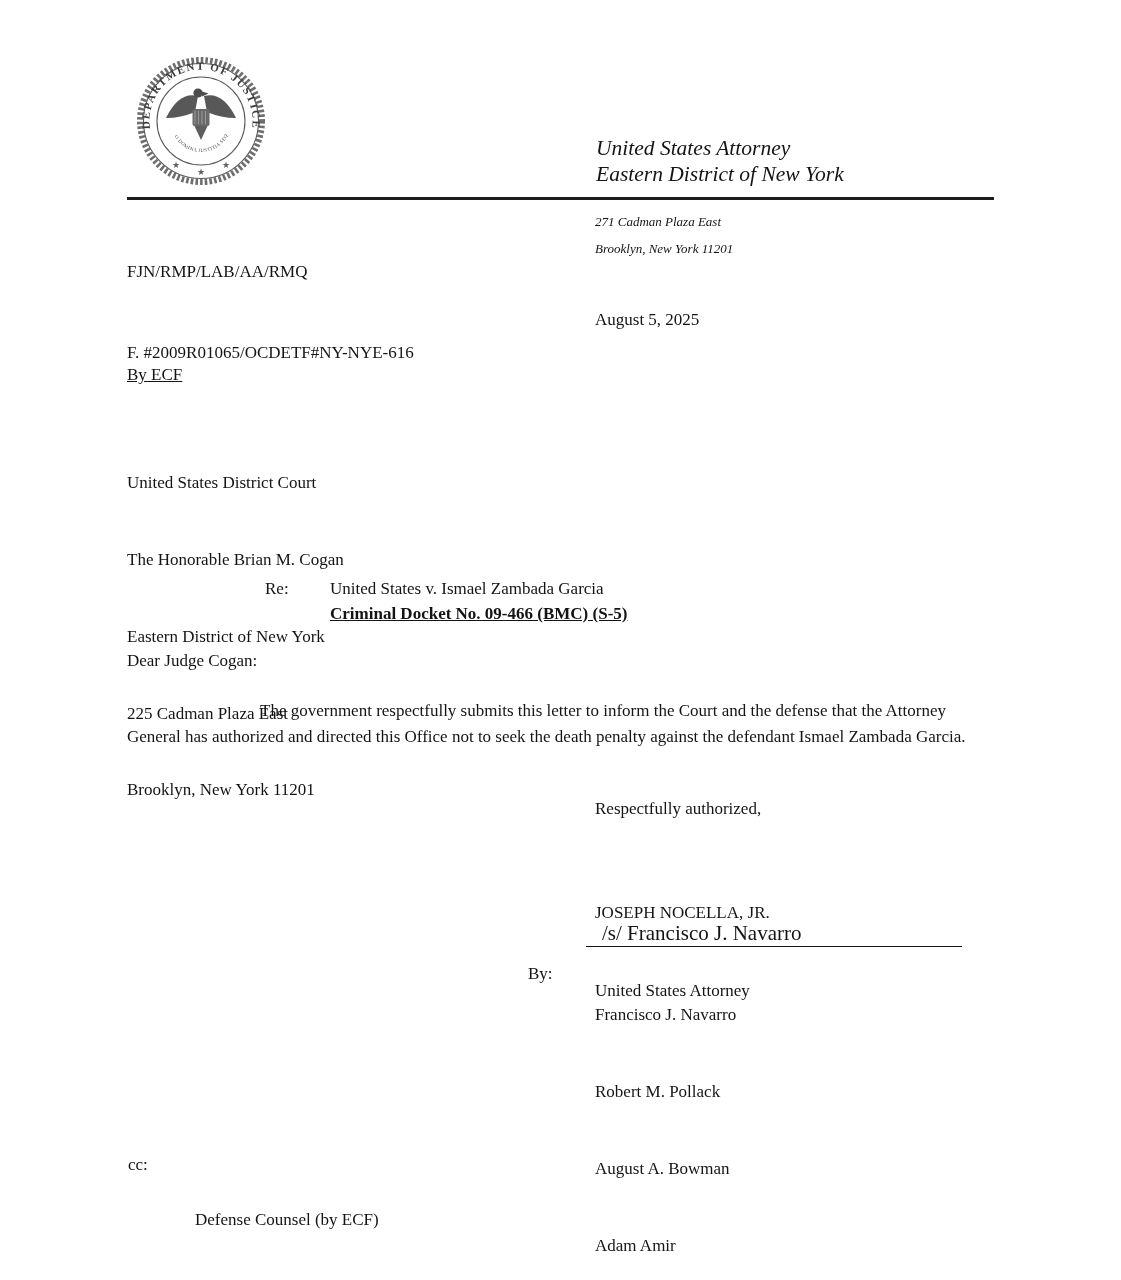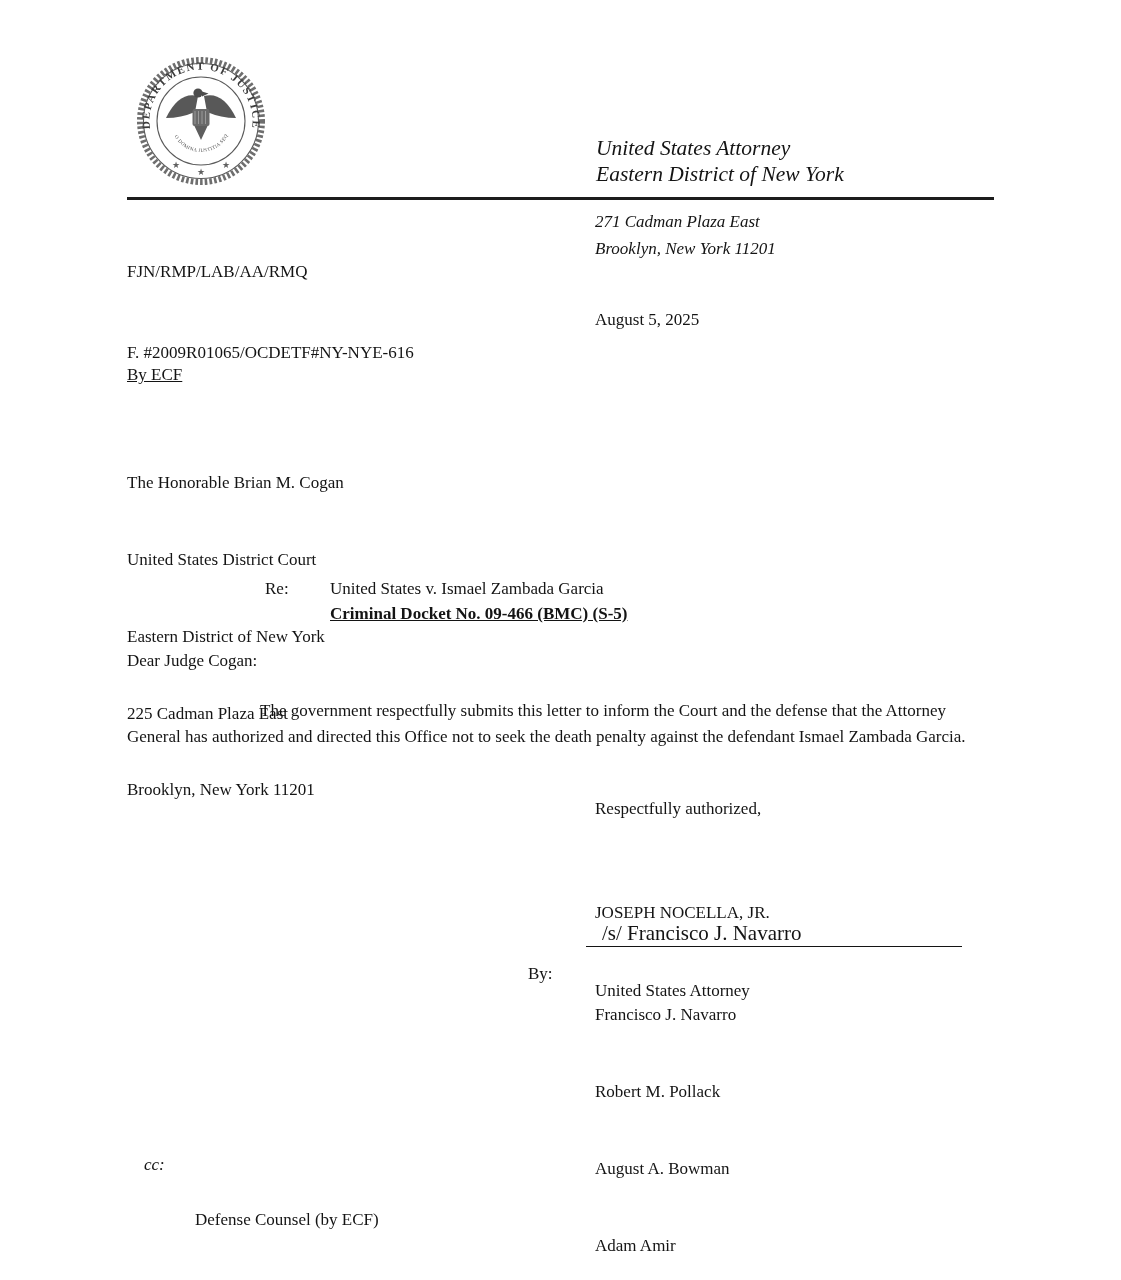--- a/index.html
+++ b/index.html
@@ -13,36 +13,36 @@
     color: #141414;
     overflow: hidden;
   }
   .abs { position: absolute; }
   .t { font-size: 17px; line-height: 25.6px; white-space: pre; }
   .seal-box { left: 135px; top: 55px; width: 132px; height: 132px; }
   .doj-title { left: 595px; top: 58px; font-size: 22.5px; font-weight: bold; }
   .office-block { left: 596px; top: 135px; font-style: italic; font-size: 21.5px; line-height: 26px; }
   .header-rule { left: 127px; top: 197px; width: 867px; height: 3px; background: #1c1c1c; }
   .ref-block { left: 127px; top: 204px; line-height: 27px; }
-  .hdr-addr { left: 595px; top: 209px; font-style: italic; font-size: 17px; line-height: 26.5px; }
+  .hdr-addr { left: 595px; top: 209px; font-style: italic; font-size: 13px; line-height: 26.5px; }
   .date-line { left: 595px; top: 307px; }
   .delivery { left: 127px; top: 362px; text-decoration: underline; }
   .recipient { left: 127px; top: 419px; }
   .re-label { left: 265px; top: 576px; }
   .re-case { left: 330px; top: 576px; }
   .re-docket { left: 330px; top: 601px; text-decoration: underline; font-weight: bold; }
   .salutation { left: 127px; top: 648px; }
   .body-par { left: 127px; top: 698px; width: 845px; white-space: normal; text-indent: 133px; line-height: 25.7px; }
   .valediction { left: 595px; top: 796px; }
   .signer { left: 595px; top: 848px; line-height: 26px; }
   .by-label { left: 528px; top: 961px; }
   .sig-line { left: 586px; top: 921px; width: 376px; height: 26px; border-bottom: 1.6px solid #141414; }
   .sig-text { padding-left: 16px; font-size: 21px; }
   .attorneys { left: 595px; top: 951px; }
-  .cc-label { left: 144px; top: 1152px; font-style: italic; }
+  .cc-label { left: 128px; top: 1152px; }
   .cc-lines { left: 195px; top: 1152px; line-height: 27px; }
 </style>
 </head>
 <body>
 
 <div class="page">
 
   <div class="abs seal-box">
     <svg viewBox="0 0 132 132" width="132" height="132">
 
@@ -95,22 +95,22 @@
   <div class="abs hdr-addr">
     <div>271 Cadman Plaza East</div>
     <div>Brooklyn, New York 11201</div>
   </div>
 
   <div class="abs t date-line">August 5, 2025</div>
 
   <div class="abs t delivery">By ECF</div>
 
   <div class="abs t recipient">
+    <div>United States District Court</div>
     <div>The Honorable Brian M. Cogan</div>
-    <div>United States District Court</div>
     <div>Eastern District of New York</div>
     <div>225 Cadman Plaza East</div>
     <div>Brooklyn, New York 11201</div>
   </div>
 
   <div class="abs t re-label">Re:</div>
   <div class="abs t re-case">United States v. Ismael Zambada Garcia</div>
   <div class="abs t re-docket">Criminal Docket No. 09-466 (BMC) (S-5)</div>
 
   <div class="abs t salutation">Dear Judge Cogan:</div>

